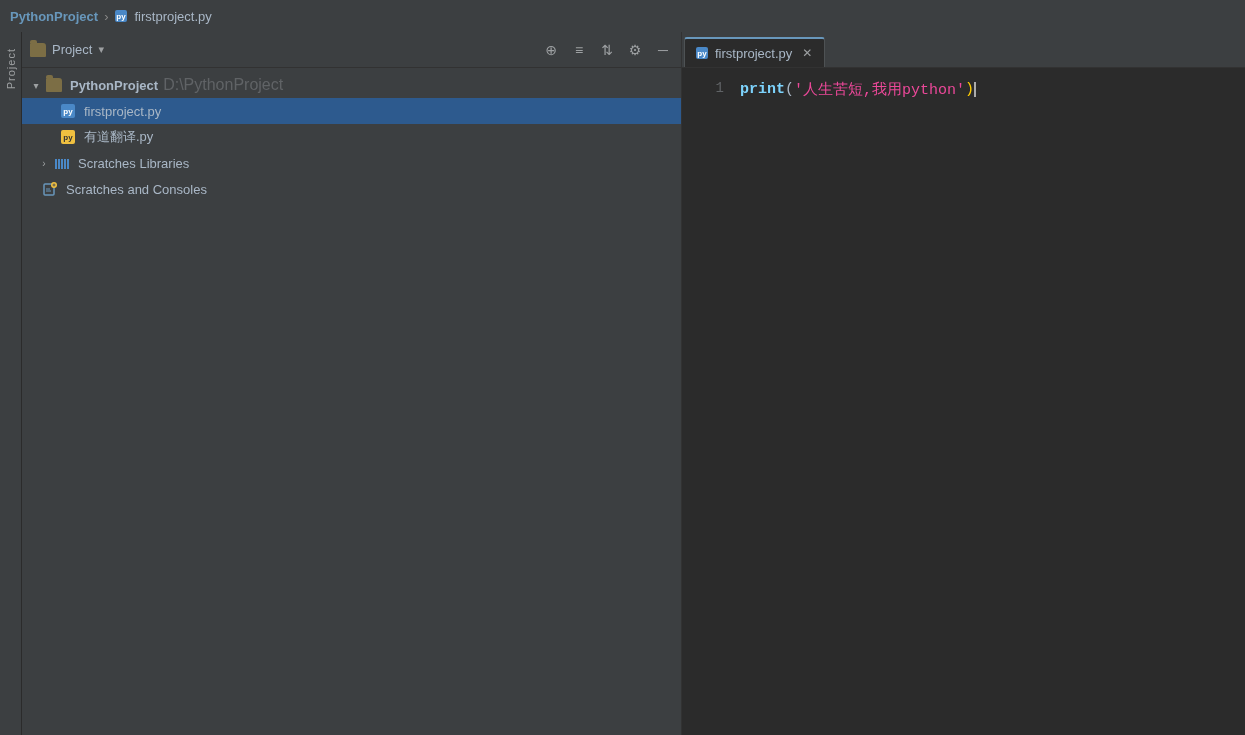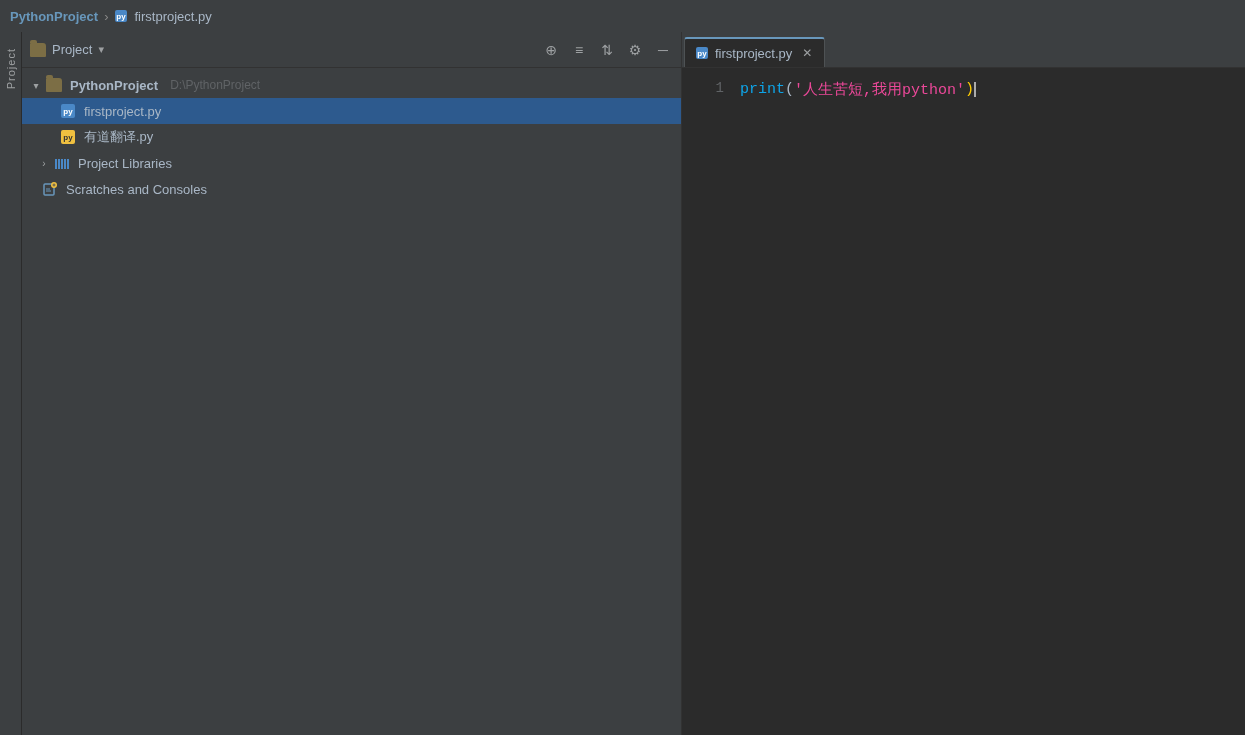--- a/index.html
+++ b/index.html
@@ -222,21 +222,21 @@
       color: #a9b7c6;
       overflow: auto;
     }
     .code-line {
       display: flex;
       align-items: center;
       height: 22px;
       white-space: pre;
       position: relative;
     }
-    .kw-print { color: #0ea5e9; font-weight: normal; }
+    .kw-print { color: #7dd3fc; font-weight: bold; }
     .kw-paren { color: #a9b7c6; }
     .kw-paren-close { color: #ffcc00; }
     .str-quote { color: #ec4899; }
     .cursor-end {
       display: inline-block;
       width: 2px;
       height: 15px;
       background: #ababab;
       vertical-align: middle;
       animation: blink 1s step-end infinite;
@@ -292,21 +292,21 @@
       <div class="toolbar-icon" title="Settings">⚙</div>
       <div class="toolbar-icon" title="Minimize">─</div>
     </div>
 
     <div class="file-tree">
 
       <div class="tree-item tree-root">
         <span class="expand-icon">▾</span>
         <span class="folder-icon-sm" style="margin-right:4px;"></span>
         <span style="font-weight:600;color:#a9b7c6;">PythonProject</span>
-        <span style="color:#606366;font-size:12px;margin-left:8px;">D:\PythonProject</span>
+        <span style="color:#606366;font-size:16px;margin-left:1px;">D:\PythonProject</span>
       </div>
 
       <div class="tree-item tree-child selected">
         <svg width="16" height="16" viewBox="0 0 16 16" style="flex-shrink:0;margin-right:4px;">
           <rect x="1" y="1" width="14" height="14" rx="2" fill="#4a88c7"></rect>
           <text x="8" y="11" text-anchor="middle" font-size="8" fill="white" font-family="Arial" font-weight="bold">py</text>
         </svg>
         <span>firstproject.py</span>
       </div>
 
@@ -321,21 +321,21 @@
       <div class="tree-item tree-child2" style="padding-left:16px;">
         <span class="expand-icon">›</span>
 
         <svg width="16" height="16" viewBox="0 0 16 16" style="flex-shrink:0;margin-right:4px;">
           <rect x="1" y="4" width="2" height="10" fill="#4a88c7"></rect>
           <rect x="4" y="4" width="2" height="10" fill="#4a88c7"></rect>
           <rect x="7" y="4" width="2" height="10" fill="#4a88c7"></rect>
           <rect x="10" y="4" width="2" height="10" fill="#4a88c7"></rect>
           <rect x="13" y="4" width="2" height="10" fill="#4a88c7"></rect>
         </svg>
-        <span>Project Libraries</span>
+        <span>Scratches Libraries</span>
       </div>
 
       <div class="tree-item" style="padding-left:20px;">
 
         <svg width="16" height="16" viewBox="0 0 16 16" style="flex-shrink:0;margin-right:4px;">
           <rect x="2" y="3" width="10" height="11" rx="1" fill="none" stroke="#6897bb" stroke-width="1.5"></rect>
           <circle cx="12" cy="4" r="3" fill="#f0c040"></circle>
           <line x1="10.5" y1="4" x2="13.5" y2="4" stroke="#555" stroke-width="1"></line>
           <line x1="12" y1="2.5" x2="12" y2="5.5" stroke="#555" stroke-width="1"></line>
           <line x1="4" y1="8" x2="8" y2="8" stroke="#6897bb" stroke-width="1"></line>

